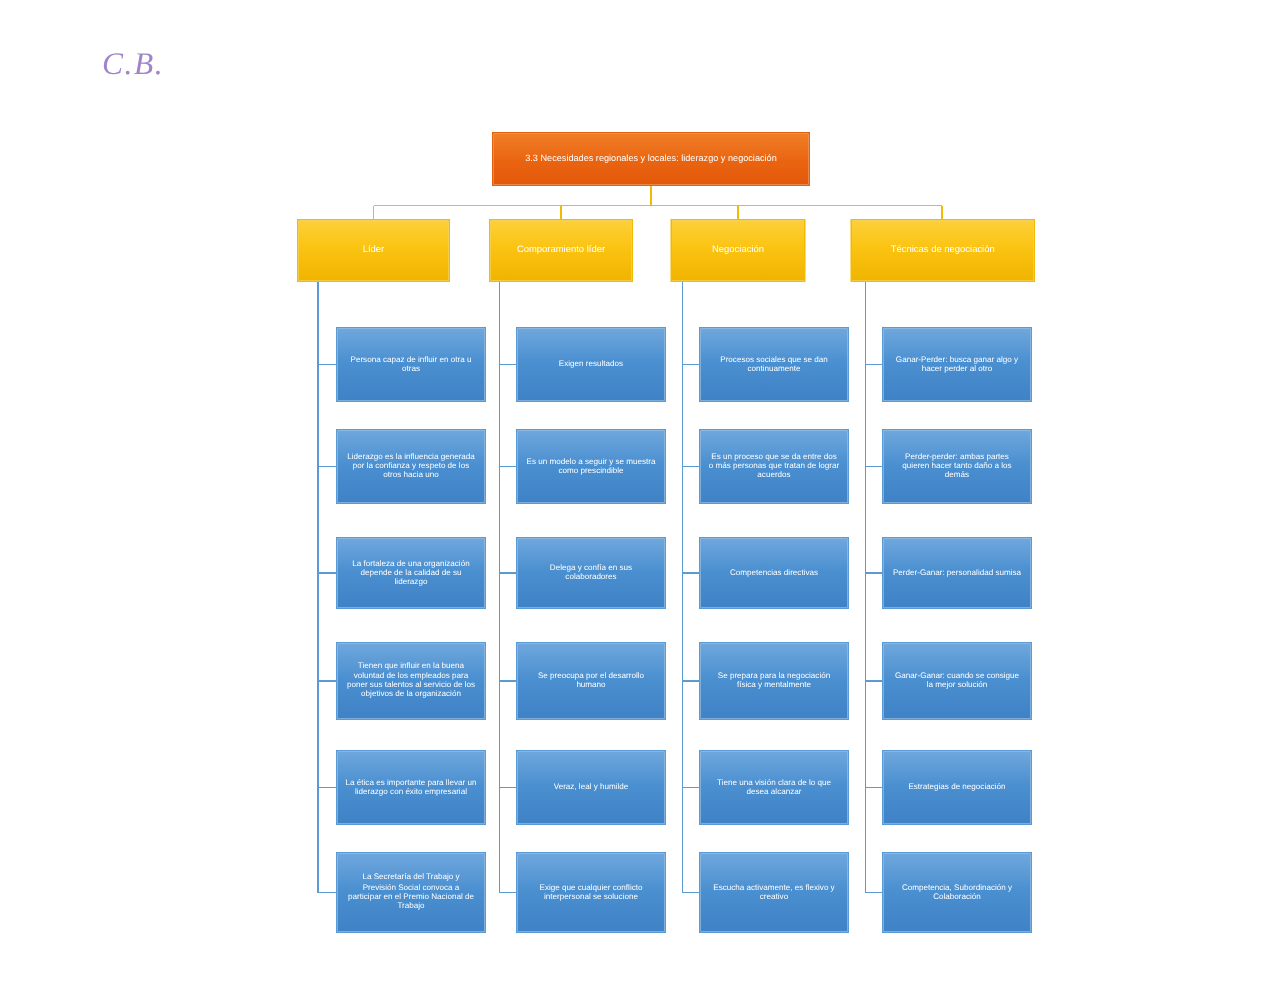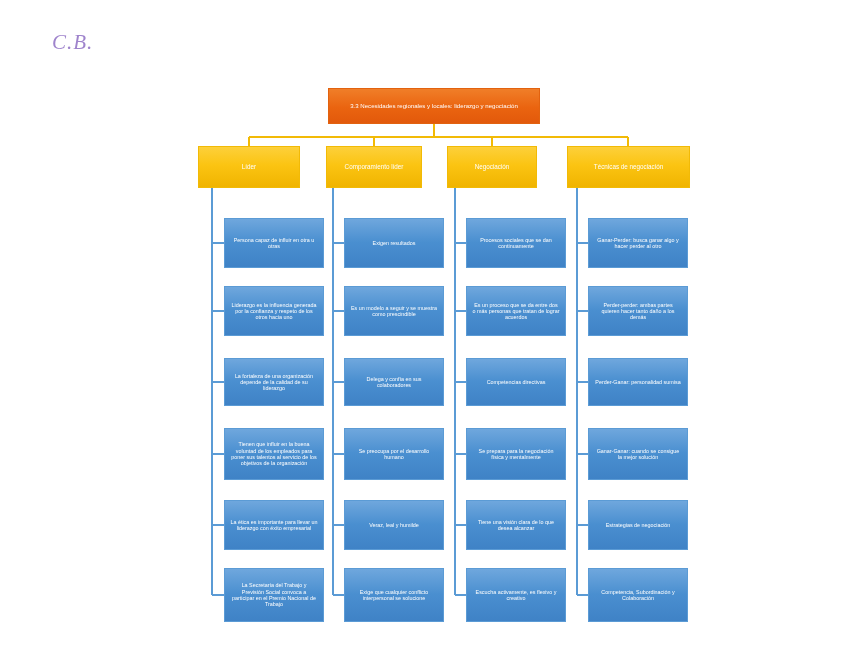--- a/index.html
+++ b/index.html
@@ -7,21 +7,21 @@
   body{
     width:848px;height:655px;
     background:#ffffff;
     font-family:"Liberation Sans", sans-serif;
     overflow:hidden;
     position:relative;
   }
 
   
   #watermark{
-    position:absolute;left:52px;top:30px;
+    position:absolute;left:68px;top:30px;
     font-family:"Liberation Serif", serif;
     font-style:italic;
     font-size:21px;
     letter-spacing:1px;
     color:#8f6fc4;
     opacity:.85;
     user-select:none;
   }
 
   

